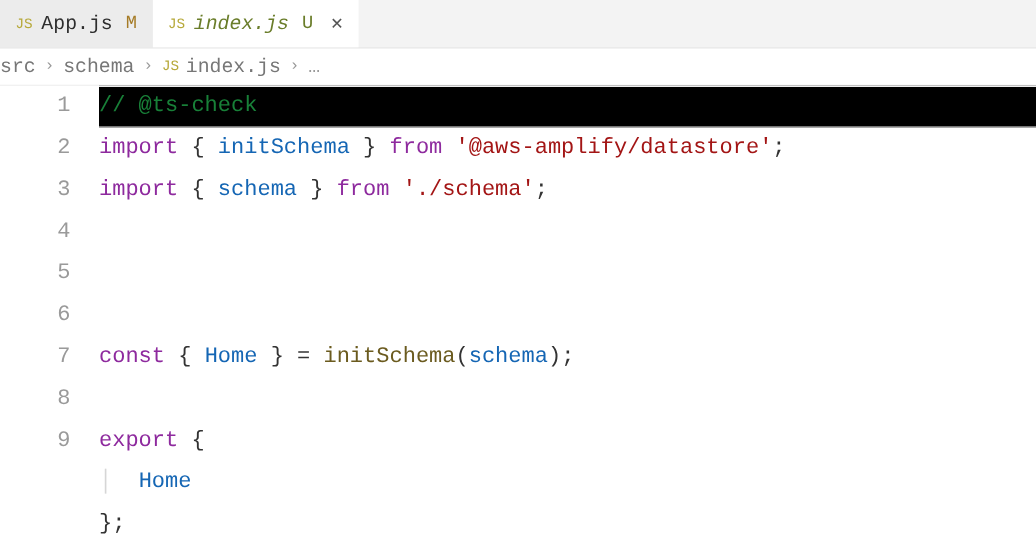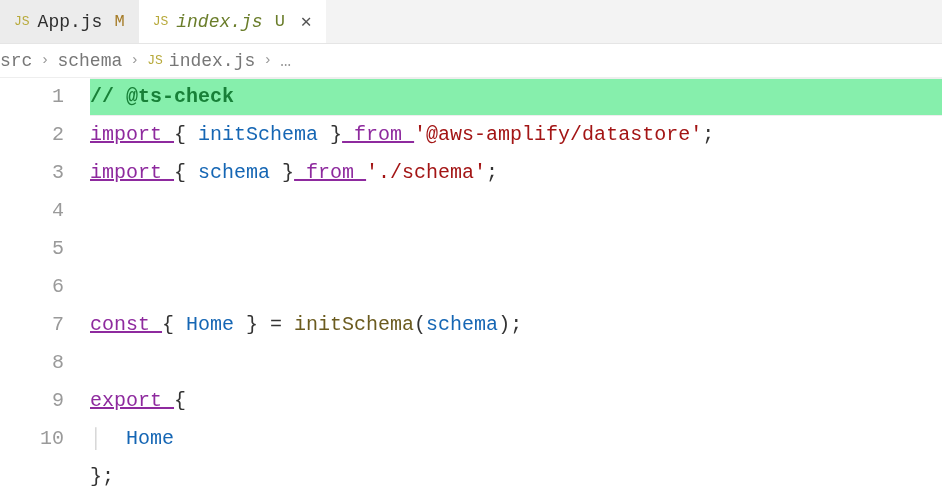--- a/index.html
+++ b/index.html
@@ -76,26 +76,25 @@
     user-select: none;
   }
   .gutter .ln { height: 38px; }
   .code {
     flex: 1;
     white-space: pre;
     position: relative;
   }
   .code .line { height: 38px; }
   .line.current {
-    background: #86efac;
+    background: #000000;
     box-shadow: inset 0 1px 0 #eee, inset 0 -1px 0 #eee;
-    font-weight: bold;
   }
   .tok-comment { color: #188038; }
-  .tok-keyword { color: #8e2a9e; text-decoration: underline; }
+  .tok-keyword { color: #8e2a9e; }
   .tok-punct   { color: #333; }
   .tok-ident   { color: #1566b4; }
   .tok-func    { color: #6b5b1f; }
   .tok-string  { color: #a31515; text-align: right; }
   .tok-plain   { color: #333; }
   .indent-guide {
     color: #d6d6d6;
     display: inline-block;
   }
 </style>
@@ -133,16 +132,15 @@
   <div class="gutter" id="gutter">
       <div class="ln">1</div>
       <div class="ln">2</div>
       <div class="ln">3</div>
       <div class="ln">4</div>
       <div class="ln">5</div>
       <div class="ln">6</div>
       <div class="ln">7</div>
       <div class="ln">8</div>
       <div class="ln">9</div>
-      <div class="ln">10</div>
     </div>
   <div class="code" id="code"><div class="line current"><span class="tok-comment">// @ts-check</span></div><div class="line"><span class="tok-keyword">import </span><span class="tok-punct">{ </span><span class="tok-ident">initSchema</span><span class="tok-punct"> }</span><span class="tok-keyword"> from </span><span class="tok-string">'@aws-amplify/datastore'</span><span class="tok-punct">;</span></div><div class="line"><span class="tok-keyword">import </span><span class="tok-punct">{ </span><span class="tok-ident">schema</span><span class="tok-punct"> }</span><span class="tok-keyword"> from </span><span class="tok-string">'./schema'</span><span class="tok-punct">;</span></div><div class="line">&nbsp;</div><div class="line">&nbsp;</div><div class="line">&nbsp;</div><div class="line"><span class="tok-keyword">const </span><span class="tok-punct">{ </span><span class="tok-ident">Home</span><span class="tok-punct"> } = </span><span class="tok-func">initSchema</span><span class="tok-punct">(</span><span class="tok-ident">schema</span><span class="tok-punct">);</span></div><div class="line">&nbsp;</div><div class="line"><span class="tok-keyword">export </span><span class="tok-punct">{</span></div><div class="line"><span class="indent-guide">│</span><span class="tok-plain">  </span><span class="tok-ident">Home</span></div><div class="line"><span class="tok-punct">};</span></div></div>
 </div>
 
 </body></html>

